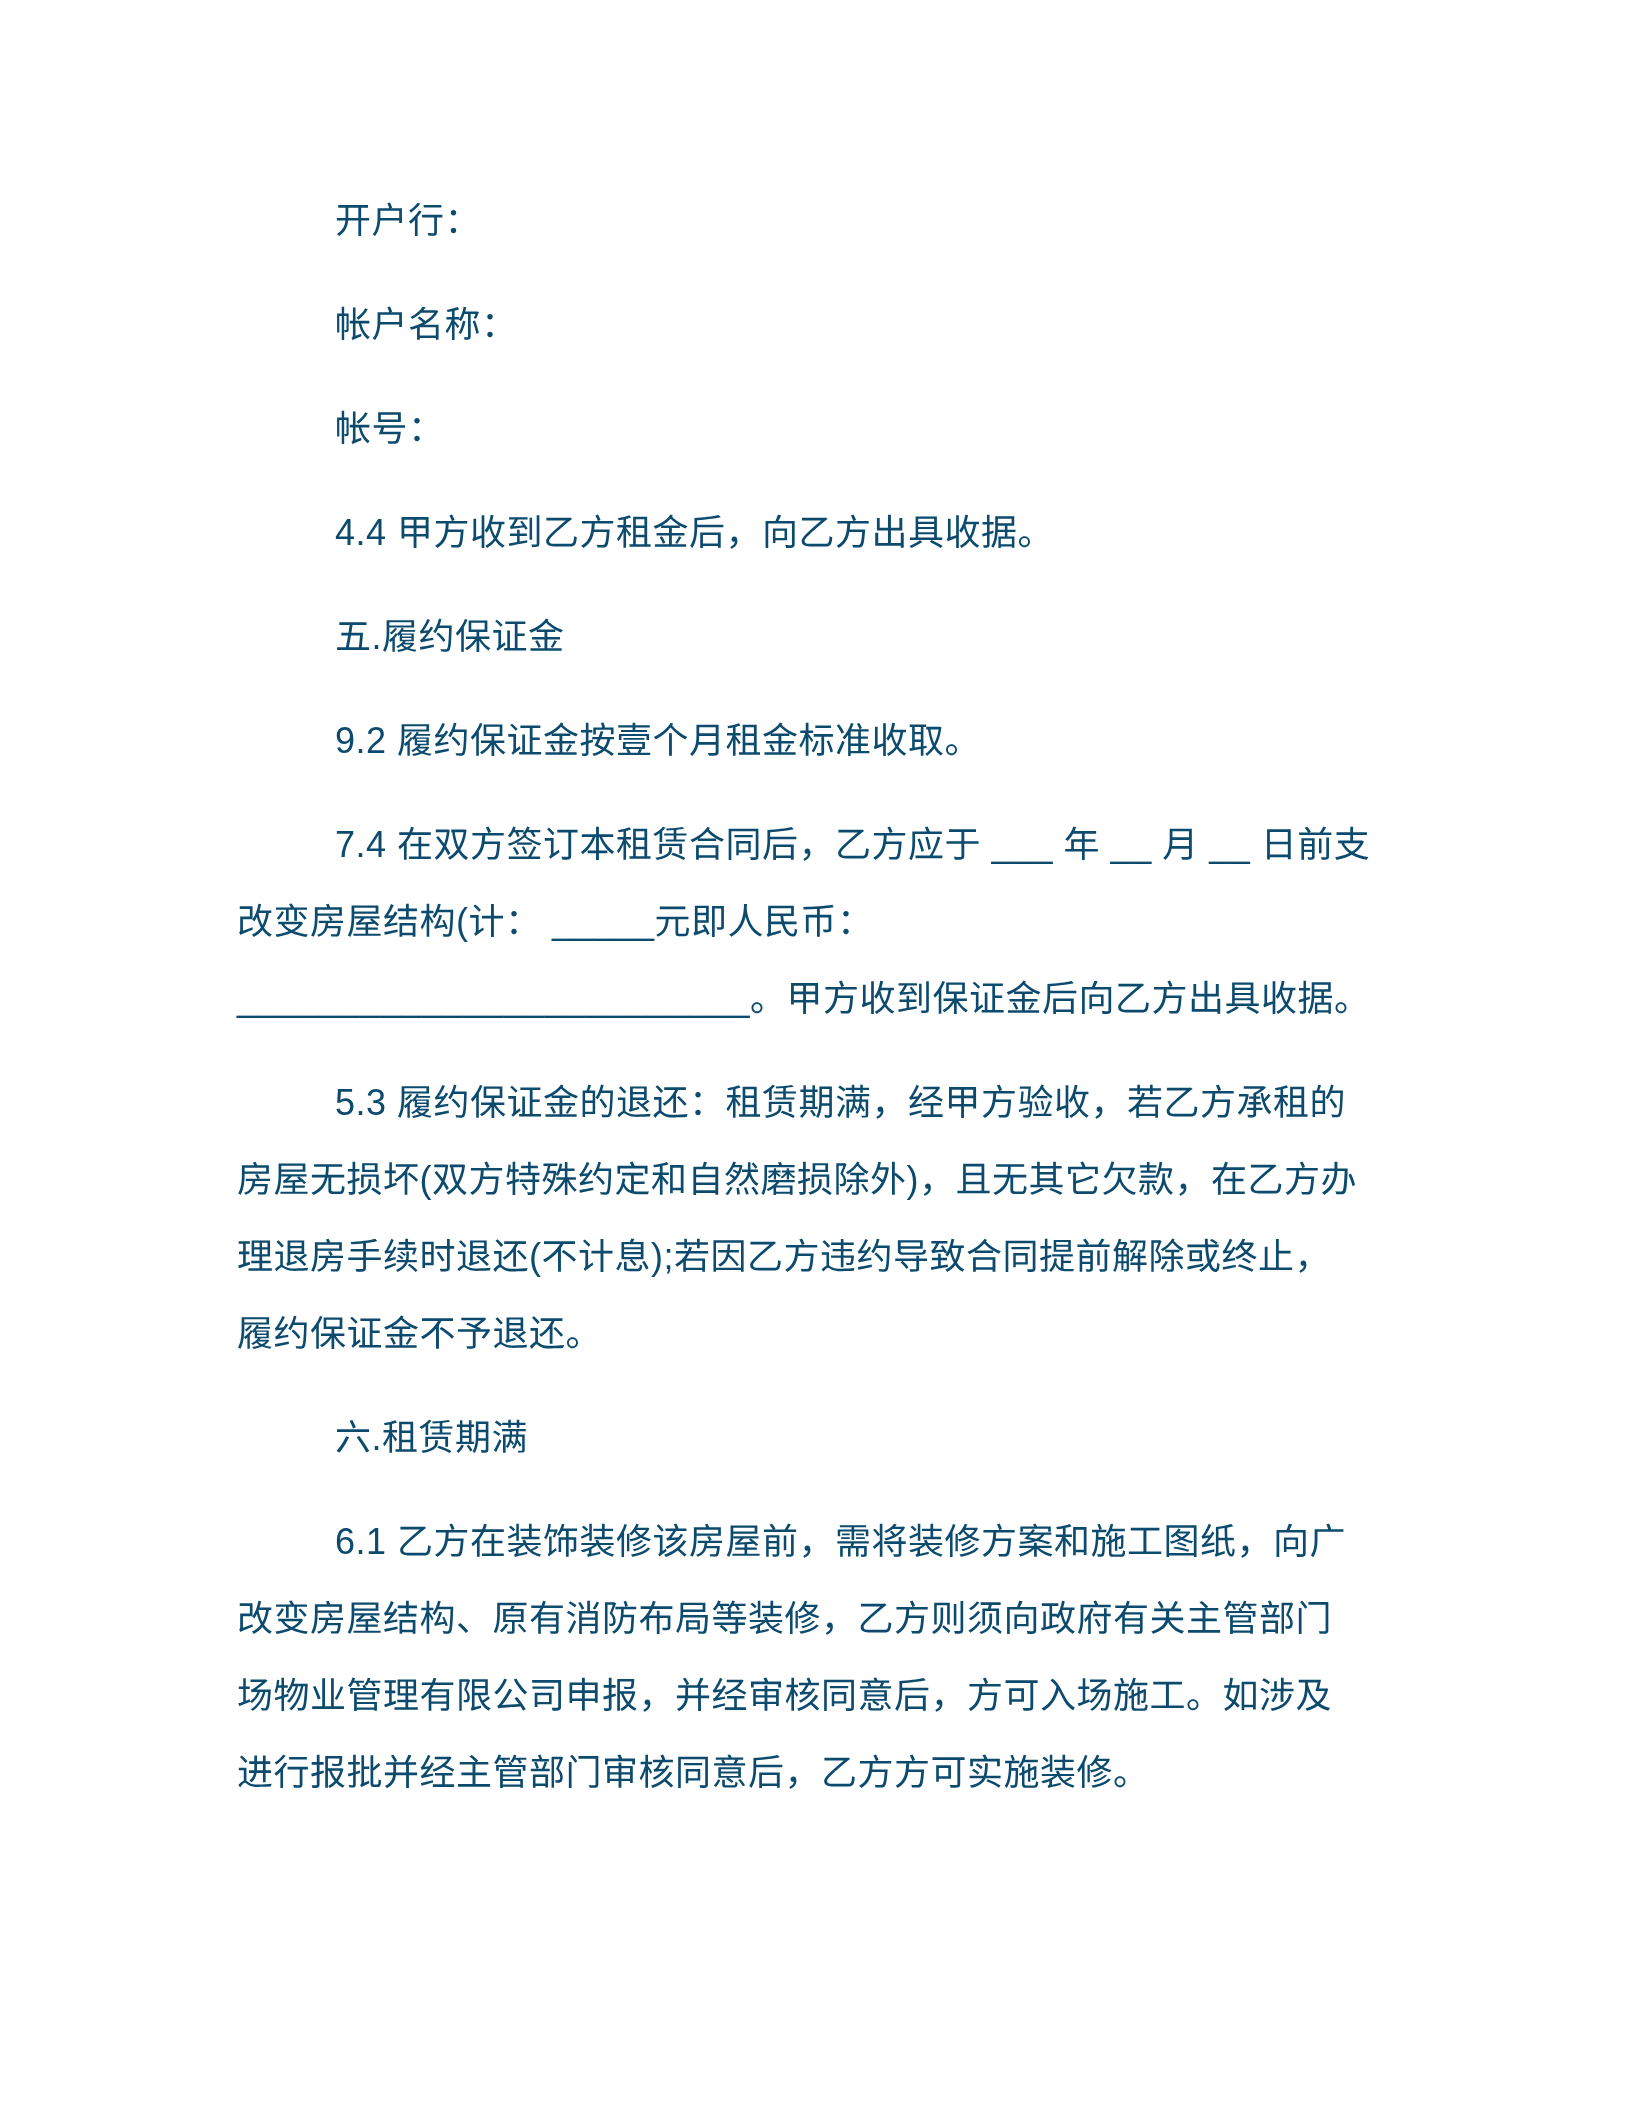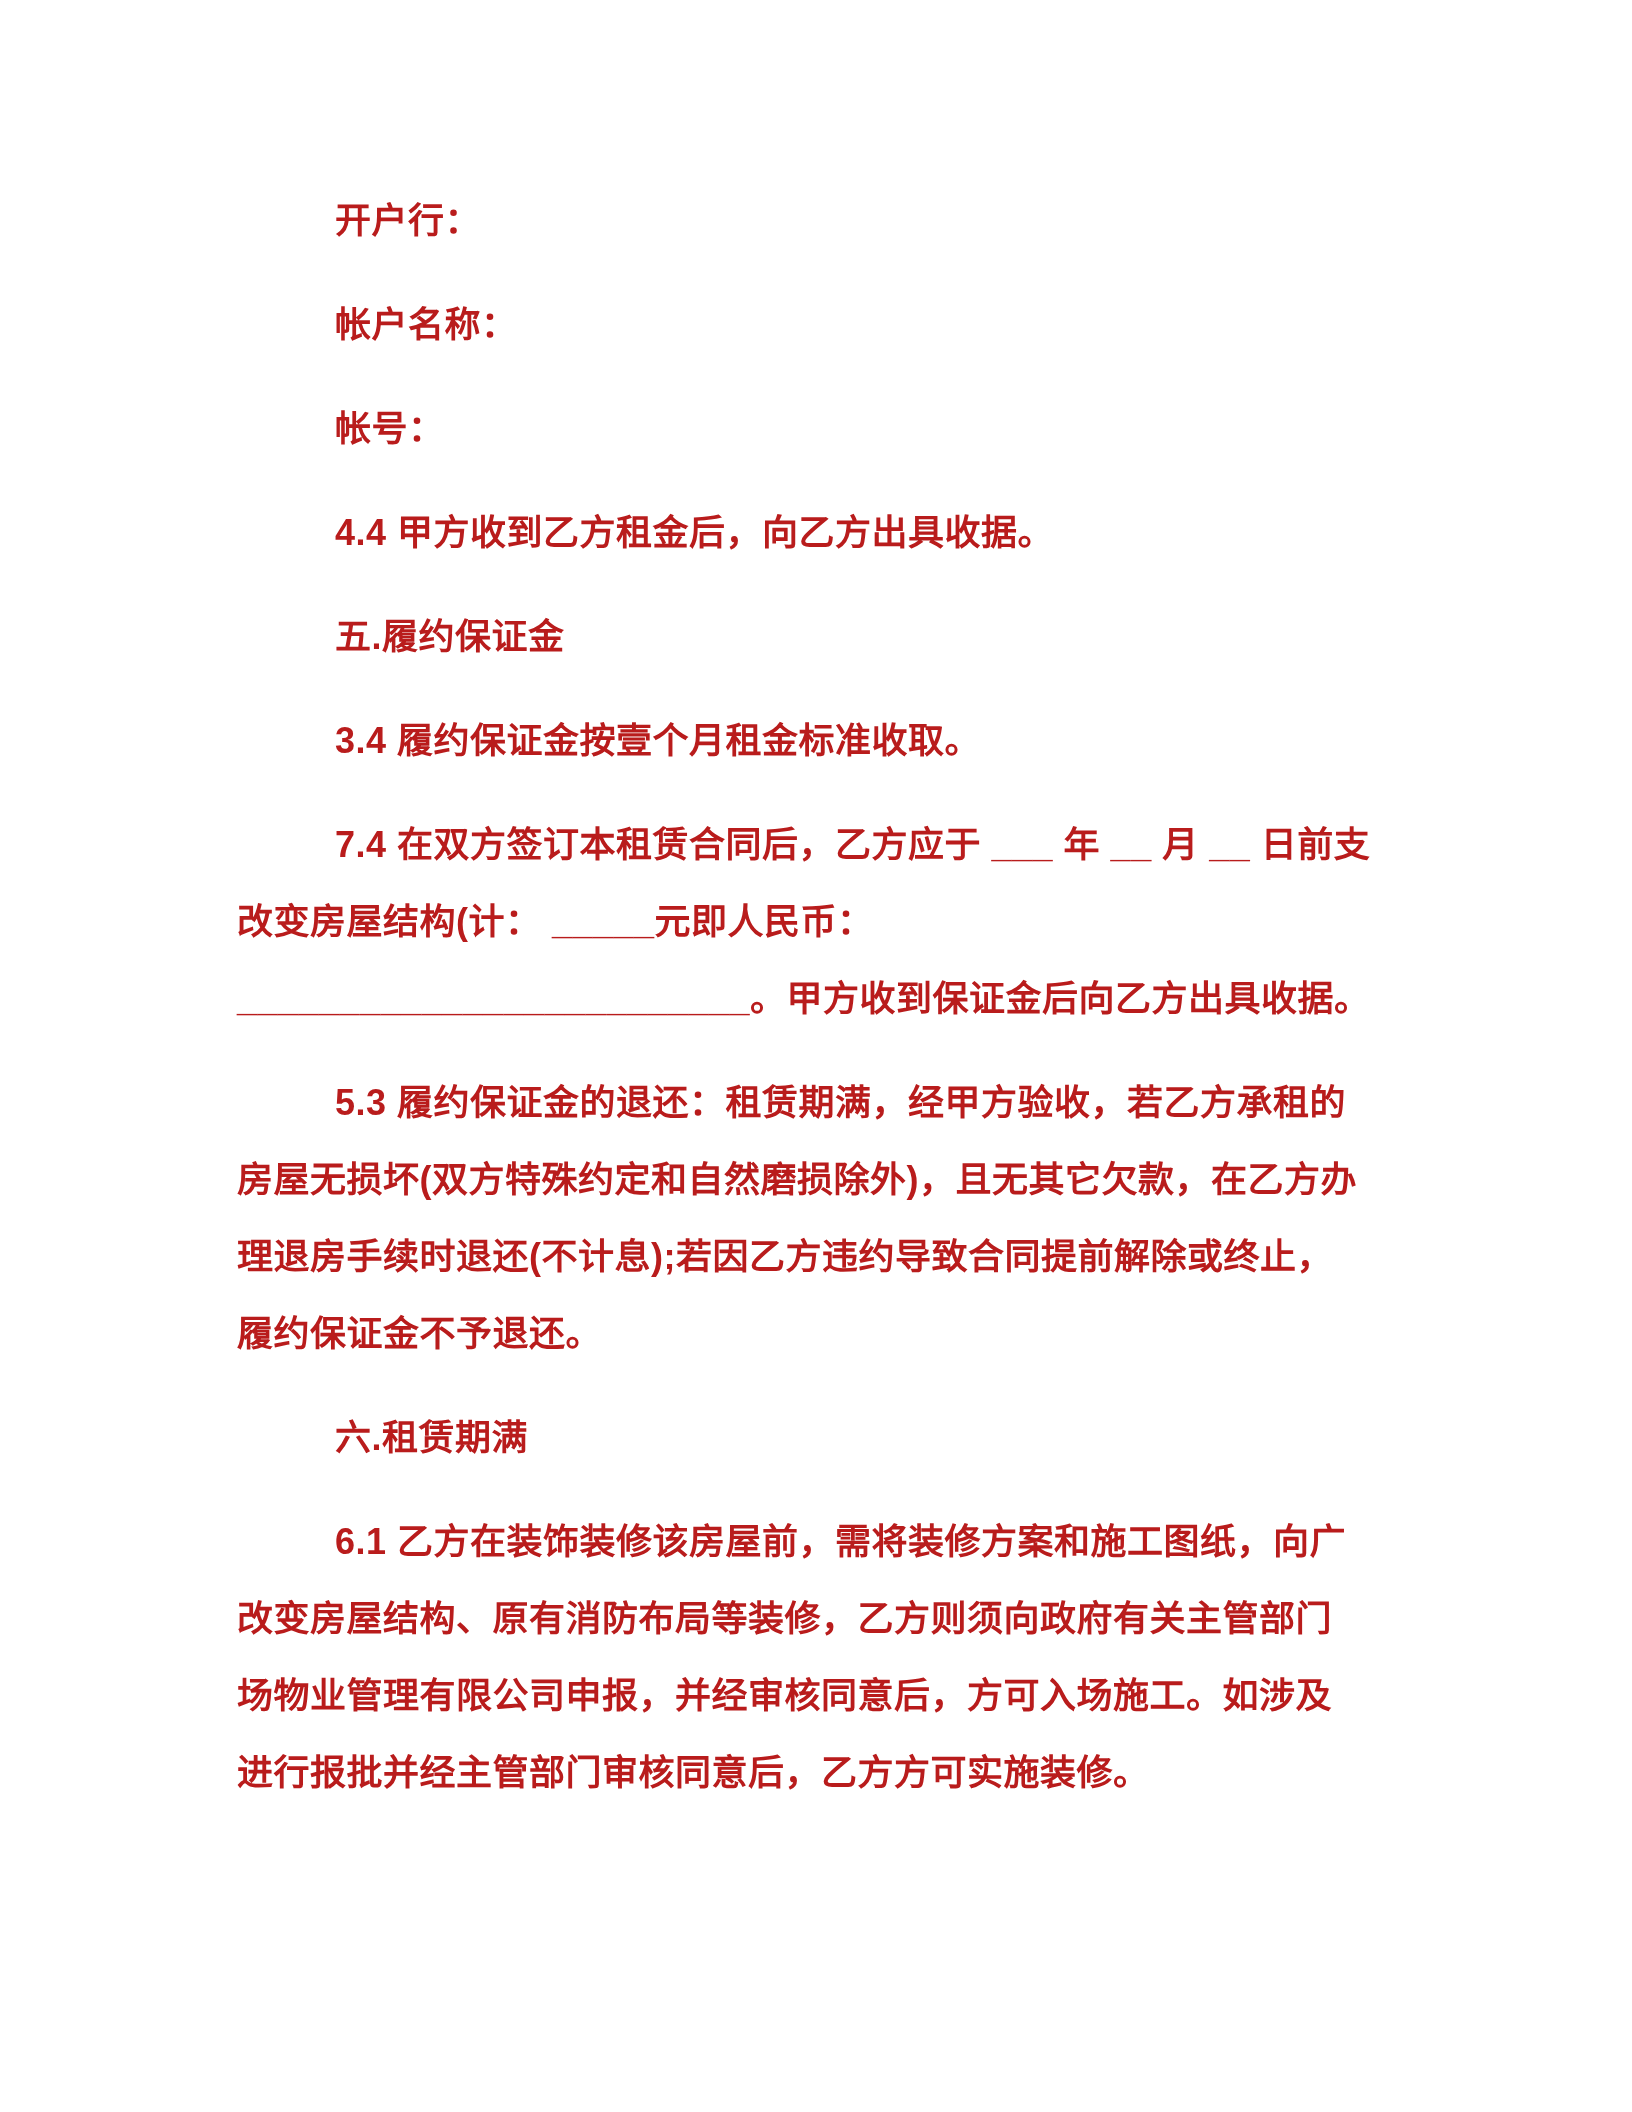--- a/index.html
+++ b/index.html
@@ -27,22 +27,22 @@
     left: 237px;
     top: 182px;
     width: 1185px;
   }
   .para {
     margin: 0 0 27px 0;
   }
   .line {
     font-size: 36px;
     line-height: 77px;
-    font-weight: bold;
-    color: #b91c1c;
+    font-weight: normal;
+    color: #0c4a6e;
     white-space: pre;
     letter-spacing: 0.5px;
   }
   .line.first {
     text-indent: 98px;
   }
 </style>
 </head>
 <body>
 
@@ -57,21 +57,21 @@
       <div class="para">
         <div class="line first">帐号：</div>
       </div>
       <div class="para">
         <div class="line first">4.4 甲方收到乙方租金后，向乙方出具收据。</div>
       </div>
       <div class="para">
         <div class="line first">五.履约保证金</div>
       </div>
       <div class="para">
-        <div class="line first">3.4 履约保证金按壹个月租金标准收取。</div>
+        <div class="line first">9.2 履约保证金按壹个月租金标准收取。</div>
       </div>
       <div class="para">
         <div class="line first">7.4 在双方签订本租赁合同后，乙方应于 ___ 年 __ 月 __ 日前支</div>
         <div class="line">改变房屋结构(计： _____元即人民币：</div>
         <div class="line">_________________________。甲方收到保证金后向乙方出具收据。</div>
       </div>
       <div class="para">
         <div class="line first">5.3 履约保证金的退还：租赁期满，经甲方验收，若乙方承租的</div>
         <div class="line">房屋无损坏(双方特殊约定和自然磨损除外)，且无其它欠款，在乙方办</div>
         <div class="line">理退房手续时退还(不计息);若因乙方违约导致合同提前解除或终止，</div>

